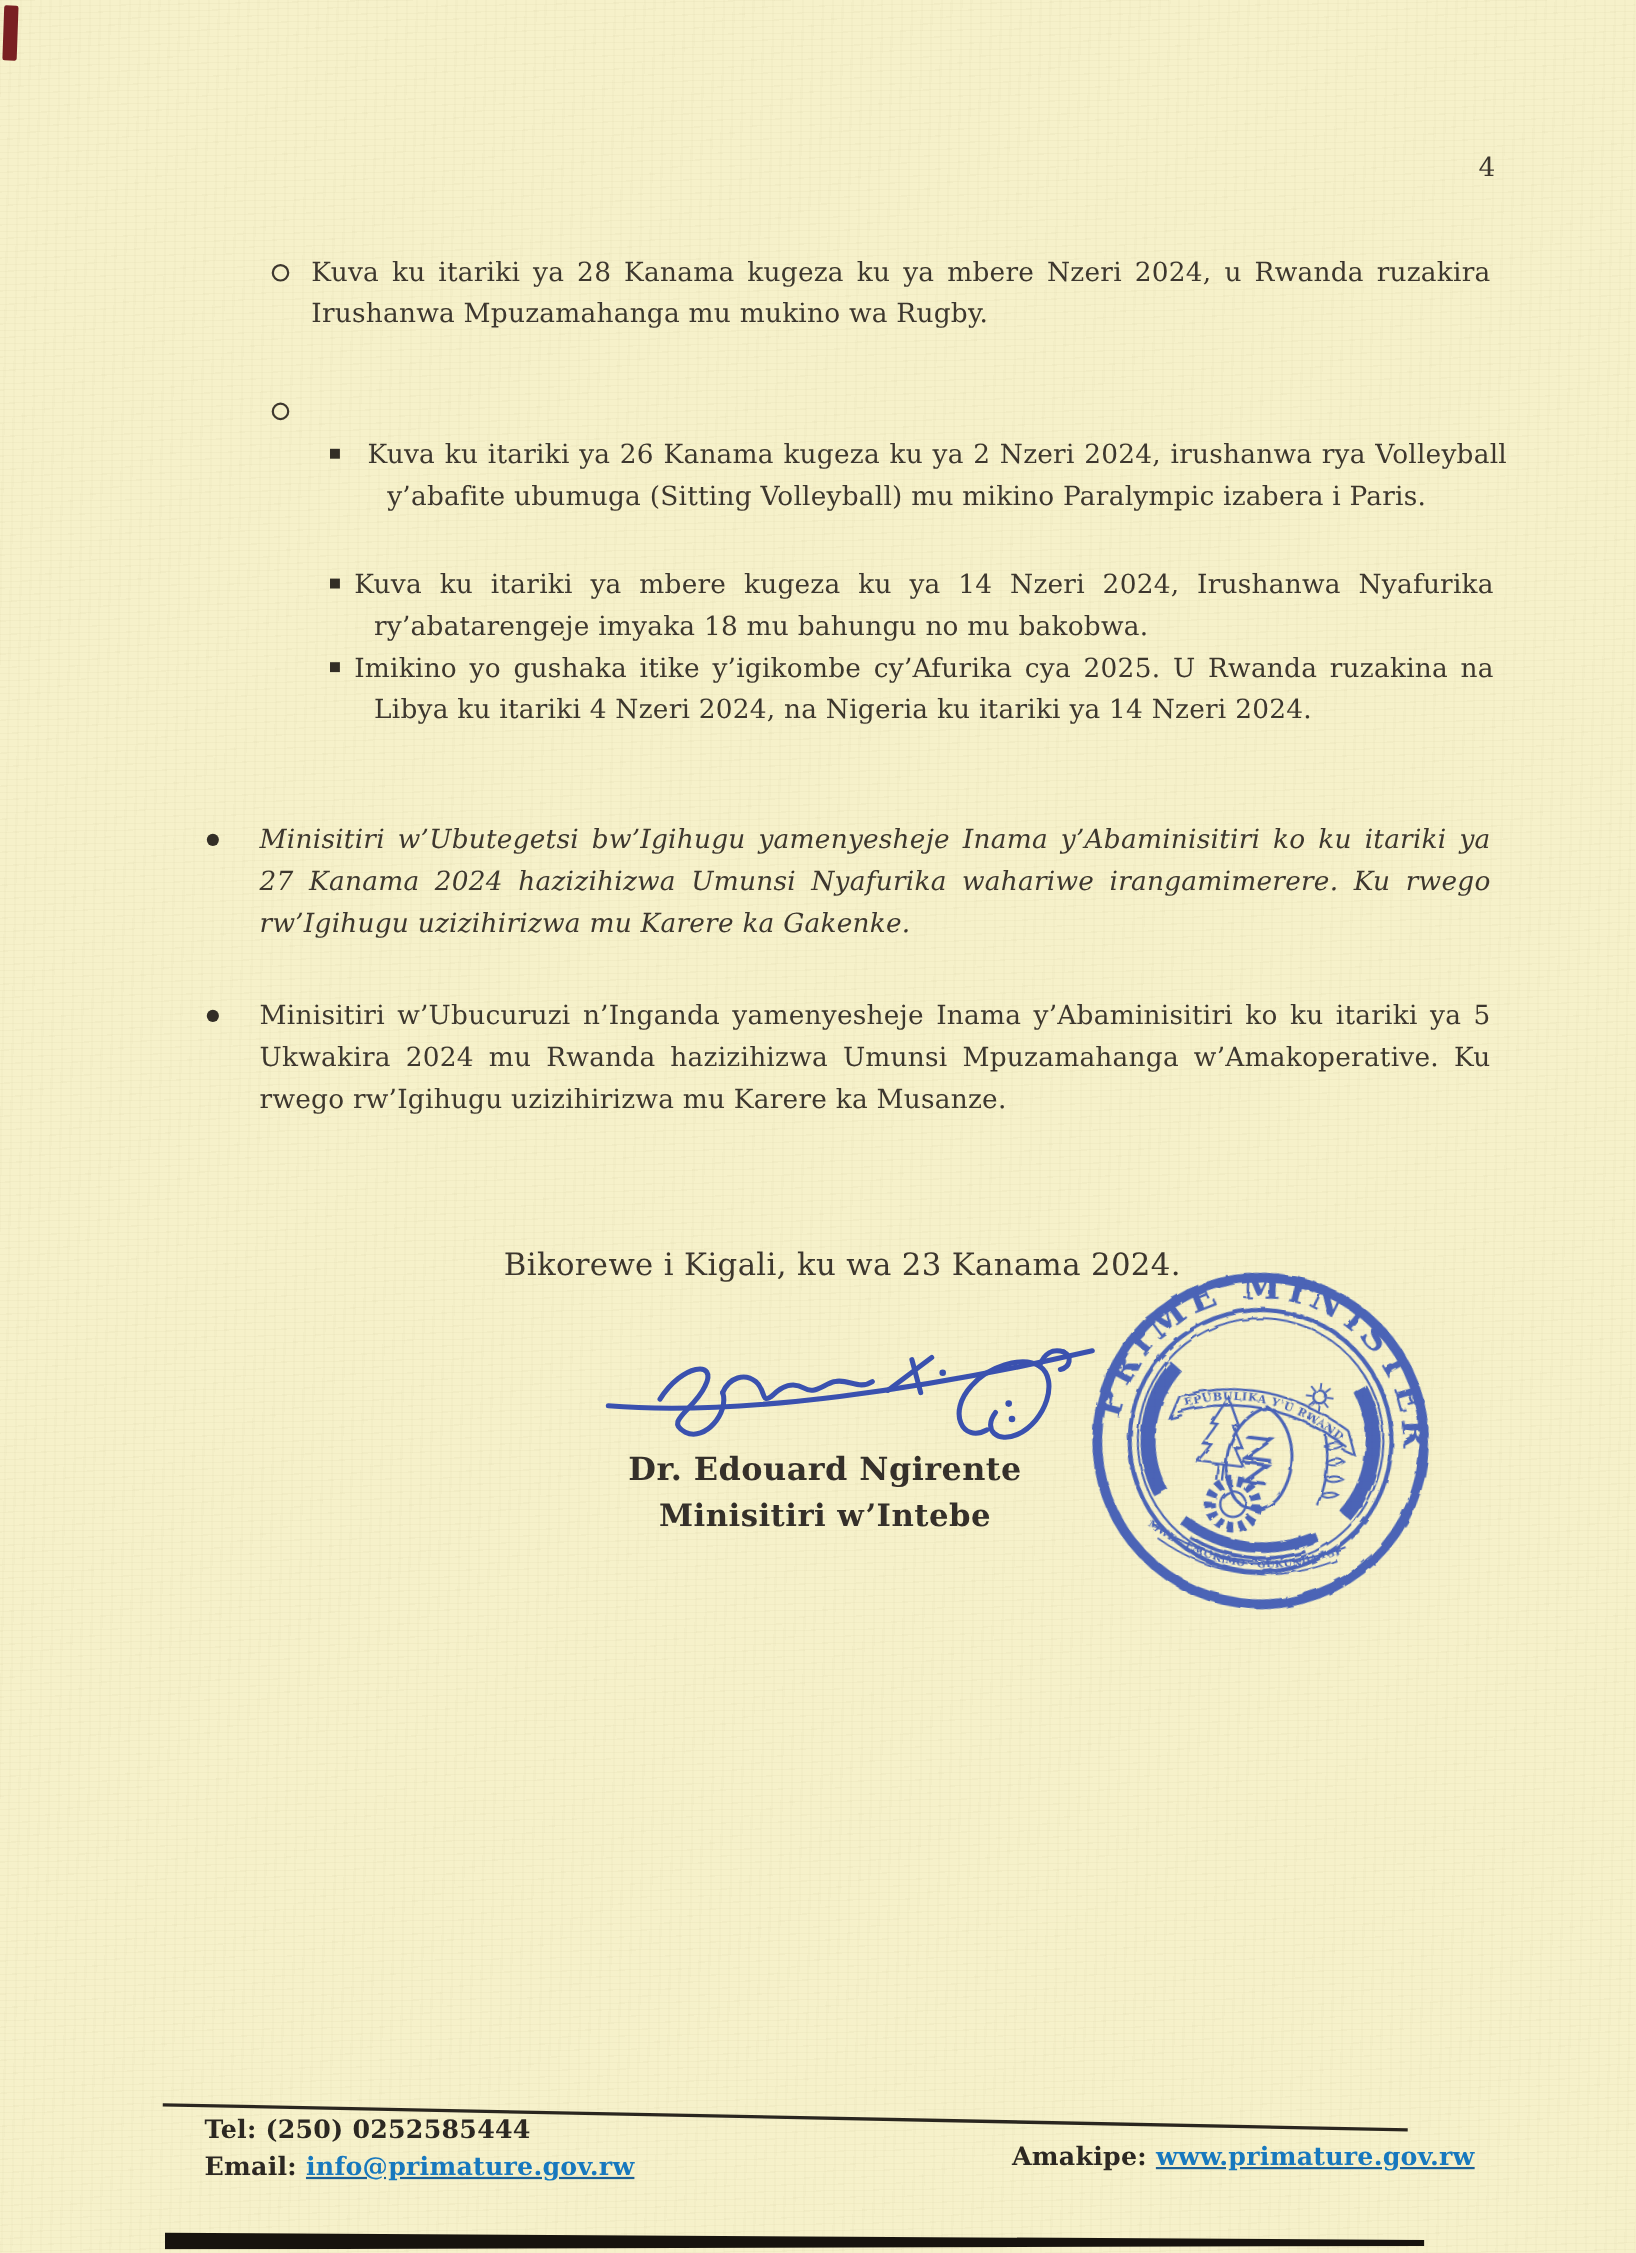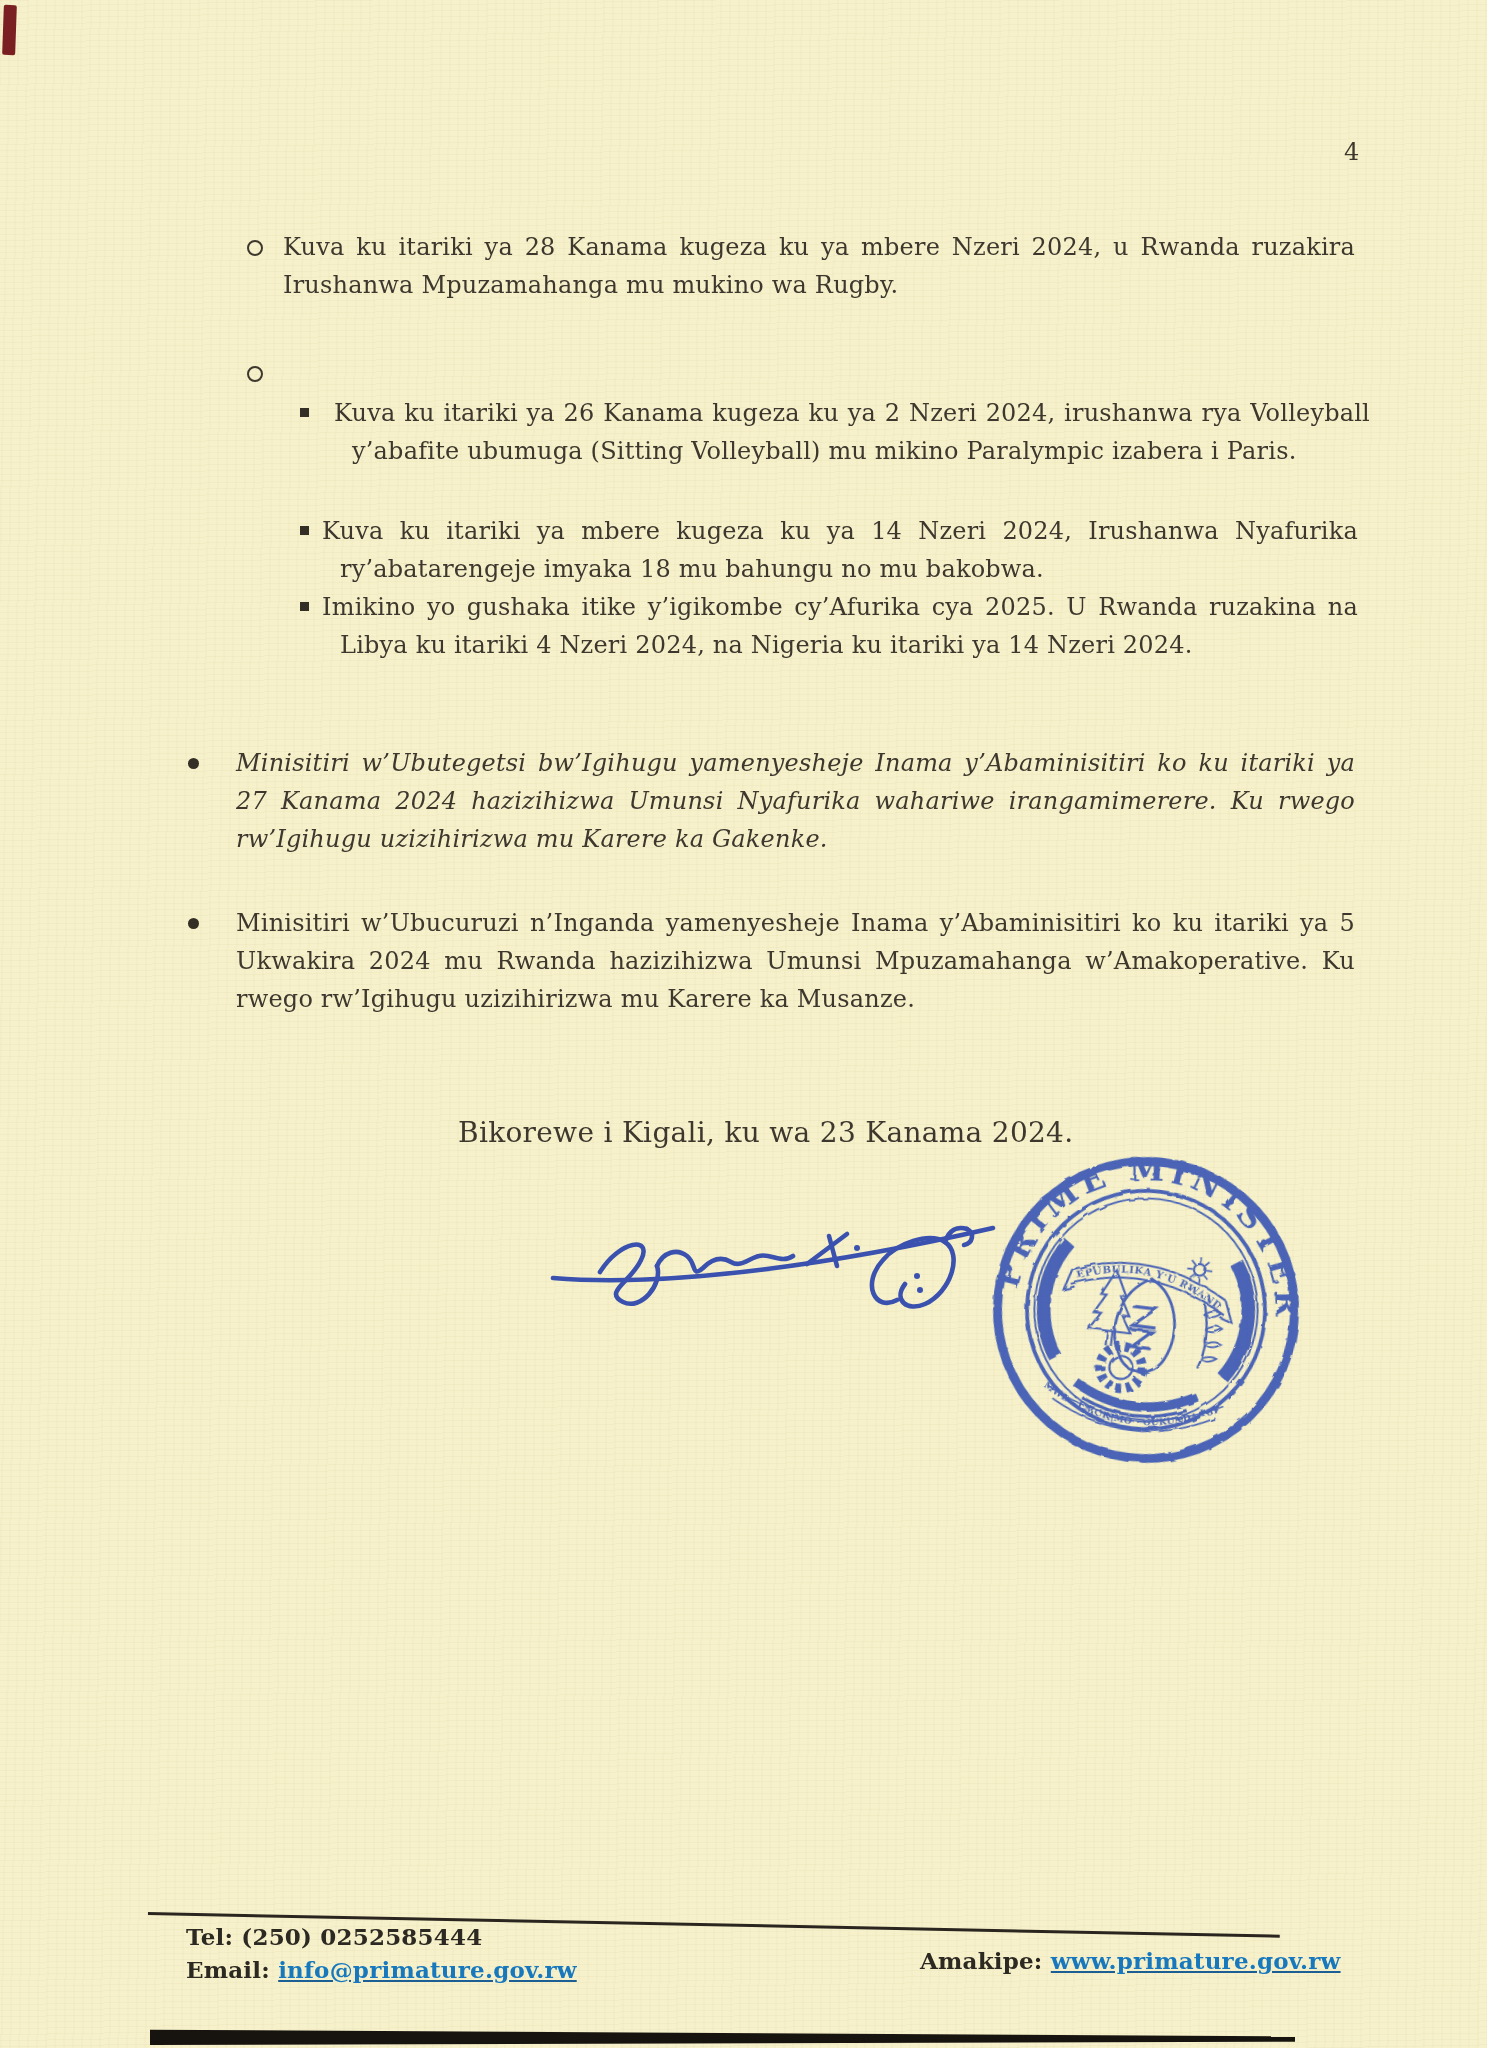--- a/index.html
+++ b/index.html
@@ -26,21 +26,21 @@
     width:12px;height:12px;border:2.4px solid #3d372e;border-radius:50%;
     background:transparent;
   }
   .marker-disc{
     width:11px;height:11px;border-radius:50%;background:#332e26;
   }
   .marker-square{
     width:9px;height:9px;background:#332e26;
   }
   .hang{padding-left:18px;text-indent:-18px;}
-  .closing{font-size:28px;letter-spacing:0.3px;}
+  .closing{font-size:28px;letter-spacing:0.3px;margin-top:17px;}
   .sigblock{text-align:center;font-weight:bold;color:#35302a;}
   .sigblock .name{font-size:29px;letter-spacing:0.4px;}
   .sigblock .title{font-size:28px;margin-top:9px;letter-spacing:0.4px;}
   .footer-col{font-weight:bold;font-size:23px;line-height:33px;color:#2c2822;letter-spacing:0.2px;}
   .footer-col .lbl{color:#2c2822;}
   .link{color:#1778be;text-decoration:underline;text-decoration-color:#1c5f94;cursor:pointer;}
   .rule{
     height:3.2px;background:#2a261f;transform-origin:left top;
   }
   .bottombar{
@@ -94,20 +94,24 @@
       <path d="M400 44 C 404 32 412 28 422 31"></path>
       <path d="M422 31 C 430 35 428 45 419 47"></path>
     </g>
     <g fill="#2b44ad" opacity="0.92">
       <circle cx="312" cy="50" r="3"></circle>
       <circle cx="372" cy="78" r="3"></circle>
       <circle cx="375" cy="92" r="3"></circle>
     </g>
   </svg>
 
+  <div class="abs sigblock" style="left:520px;top:1318px;width:460px;">
+    <div class="name">Dr. Edouard Ngirente</div>
+    <div class="title">Minisitiri w’Intebe</div>
+  </div>
 
   <svg class="abs" style="left:988px;top:1152px;transform:rotate(7deg);" width="316" height="316" viewBox="0 0 300 300">
     <defs>
       <path id="arcTop" d="M 27 150 A 123 123 0 0 1 273 150"></path>
       <path id="ribbonTxt" d="M 80 129 Q 150 99 220 143"></path>
       <path id="bottomTxt" d="M 66 236 Q 150 282 234 236"></path>
       <filter id="rough" x="-10%" y="-10%" width="120%" height="120%">
         <feTurbulence type="fractalNoise" baseFrequency="0.09" numOctaves="2" result="n"></feTurbulence>
         <feDisplacementMap in="SourceGraphic" in2="n" scale="3"></feDisplacementMap>
       </filter>

